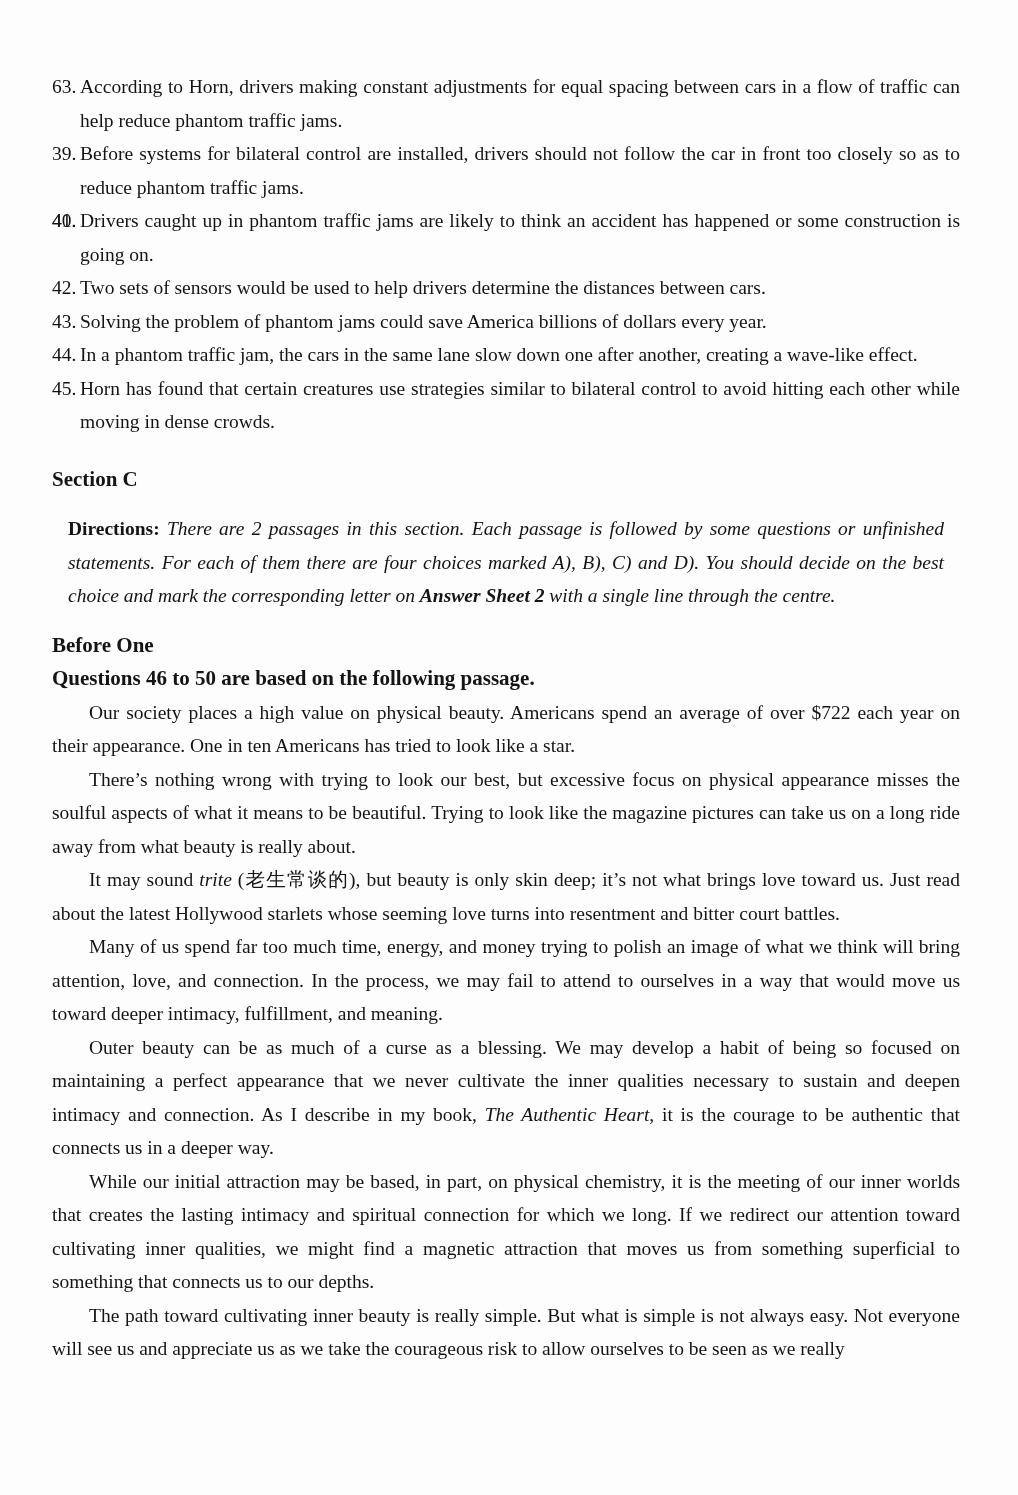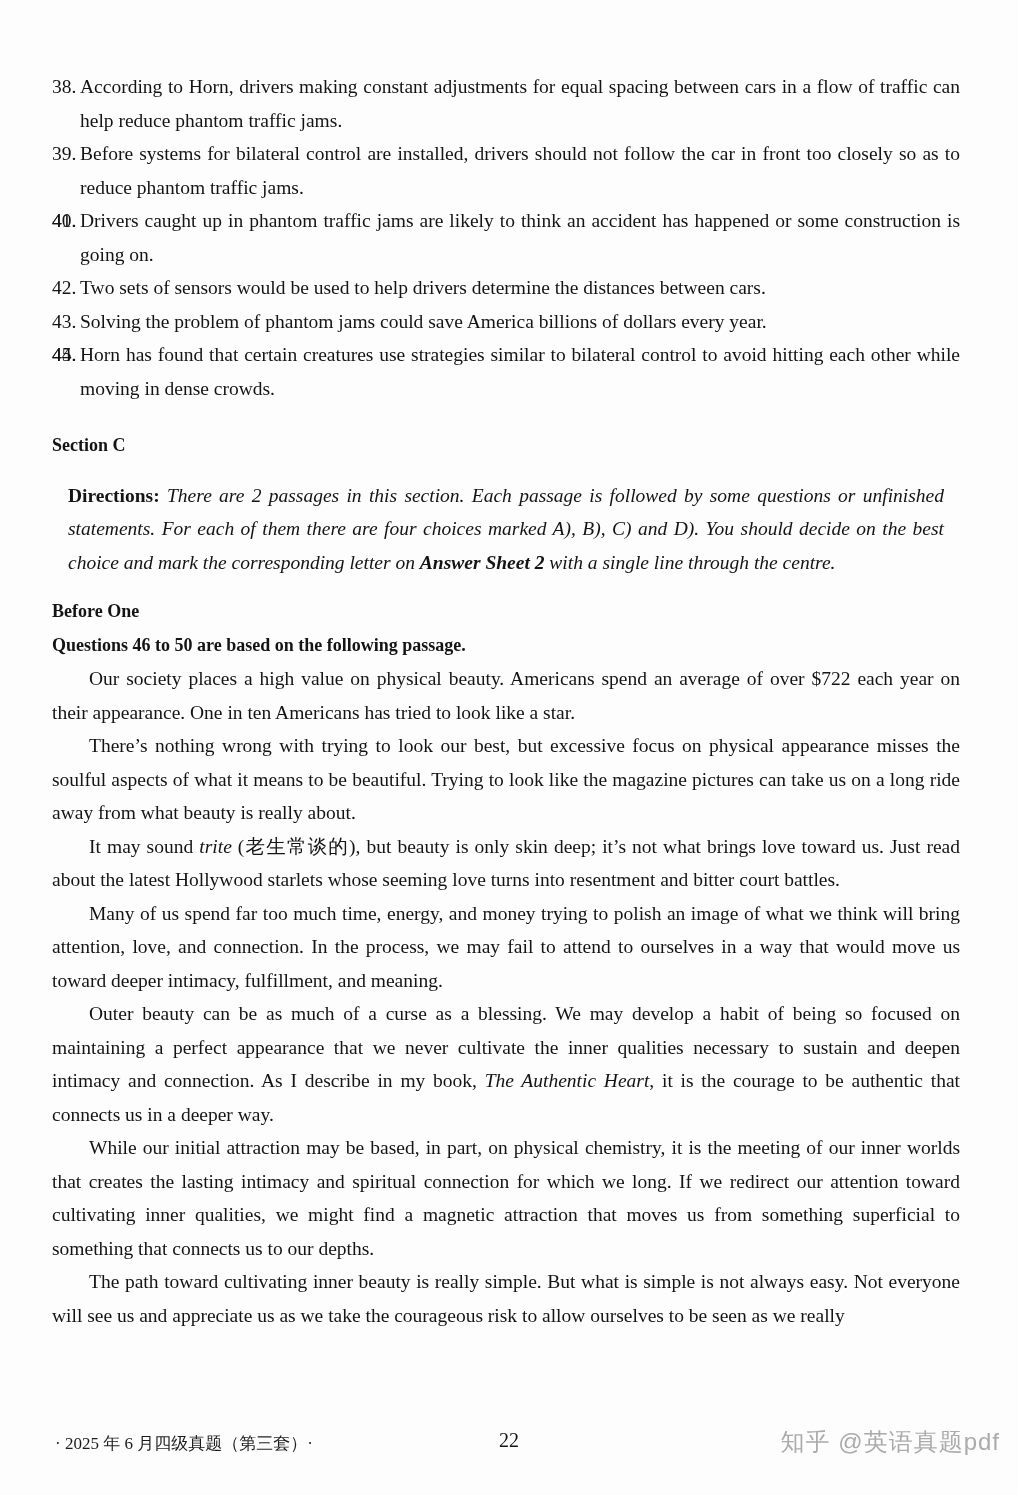--- a/index.html
+++ b/index.html
@@ -28,21 +28,21 @@
     position: relative;
     padding-left: 28px;
   }
   .tf-num {
     position: absolute;
     left: 0; top: 0;
   }
   .sec-heading {
     font-weight: bold;
     margin: 0;
-    font-size: 18px;
+    font-size: 21px;
     line-height: 33.5px;
     text-align: left;
   }
   .section-c-heading { margin-top: 24px; }
   .directions { margin: 16px; }
   .directions .lbl { font-weight: bold; font-style: normal; }
   .i  { font-style: italic; }
   .bi { font-style: italic; font-weight: bold; }
   .passage-heading { margin-top: 15px; }
   .para {
@@ -78,45 +78,40 @@
     white-space: nowrap;
   }
 </style>
 </head>
 <body>
 
 <div class="page">
   <div class="content">
 
     <div class="tf-list">
-      <div class="tf-item"><span class="tf-num">38.</span><span>According to Horn, drivers making constant adjustments for equal spacing between cars in a flow of traffic can help reduce phantom traffic jams.</span></div>
+      <div class="tf-item"><span class="tf-num">63.</span><span>According to Horn, drivers making constant adjustments for equal spacing between cars in a flow of traffic can help reduce phantom traffic jams.</span></div>
       <div class="tf-item"><span class="tf-num">39.</span><span>Before systems for bilateral control are installed, drivers should not follow the car in front too closely so as to reduce phantom traffic jams.</span></div>
       <div class="tf-item"><span class="tf-num">40.</span></div>
       <div class="tf-item"><span class="tf-num">41.</span><span>Drivers caught up in phantom traffic jams are likely to think an accident has happened or some construction is going on.</span></div>
       <div class="tf-item"><span class="tf-num">42.</span><span>Two sets of sensors would be used to help drivers determine the distances between cars.</span></div>
       <div class="tf-item"><span class="tf-num">43.</span><span>Solving the problem of phantom jams could save America billions of dollars every year.</span></div>
-      <div class="tf-item"><span class="tf-num">44.</span></div>
+      <div class="tf-item"><span class="tf-num">44.</span><span>In a phantom traffic jam, the cars in the same lane slow down one after another, creating a wave-like effect.</span></div>
       <div class="tf-item"><span class="tf-num">45.</span><span>Horn has found that certain creatures use strategies similar to bilateral control to avoid hitting each other while moving in dense crowds.</span></div>
     </div>
 
     <h3 class="sec-heading section-c-heading">Section C</h3>
 
     <p class="directions"><span class="lbl">Directions:</span> <span class="i">There are 2 passages in this section. Each passage is followed by some questions or unfinished statements. For each of them there are four choices marked A), B), C) and D). You should decide on the best choice and mark the corresponding letter on </span><span class="bi">Answer Sheet 2</span><span class="i"> with a single line through the centre.</span></p>
 
     <h3 class="sec-heading passage-heading">Before One</h3>
     <h3 class="sec-heading">Questions 46 to 50 are based on the following passage.</h3>
 
     <p class="para">Our society places a high value on physical beauty. Americans spend an average of over $722 each year on their appearance. One in ten Americans has tried to look like a star.</p>
     <p class="para">There’s nothing wrong with trying to look our best, but excessive focus on physical appearance misses the soulful aspects of what it means to be beautiful. Trying to look like the magazine pictures can take us on a long ride away from what beauty is really about.</p>
     <p class="para"><span>It may sound </span><span class="i">trite</span><span> (老生常谈的), but beauty is only skin deep; it’s not what brings love toward us. Just read about the latest Hollywood starlets whose seeming love turns into resentment and bitter court battles.</span></p>
     <p class="para">Many of us spend far too much time, energy, and money trying to polish an image of what we think will bring attention, love, and connection. In the process, we may fail to attend to ourselves in a way that would move us toward deeper intimacy, fulfillment, and meaning.</p>
     <p class="para"><span>Outer beauty can be as much of a curse as a blessing. We may develop a habit of being so focused on maintaining a perfect appearance that we never cultivate the inner qualities necessary to sustain and deepen intimacy and connection. As I describe in my book, </span><span class="i">The Authentic Heart</span><span>, it is the courage to be authentic that connects us in a deeper way.</span></p>
     <p class="para">While our initial attraction may be based, in part, on physical chemistry, it is the meeting of our inner worlds that creates the lasting intimacy and spiritual connection for which we long. If we redirect our attention toward cultivating inner qualities, we might find a magnetic attraction that moves us from something superficial to something that connects us to our depths.</p>
     <p class="para">The path toward cultivating inner beauty is really simple. But what is simple is not always easy. Not everyone will see us and appreciate us as we take the courageous risk to allow ourselves to be seen as we really</p>
 
   </div>
 
-  <div class="footer">
-    <span class="footer-source">· 2025 年 6 月四级真题（第三套）·</span>
-    <span class="footer-page">22</span>
-    <span class="footer-watermark">知乎 @英语真题pdf</span>
-  </div>
 </div>
 
 </body></html>

